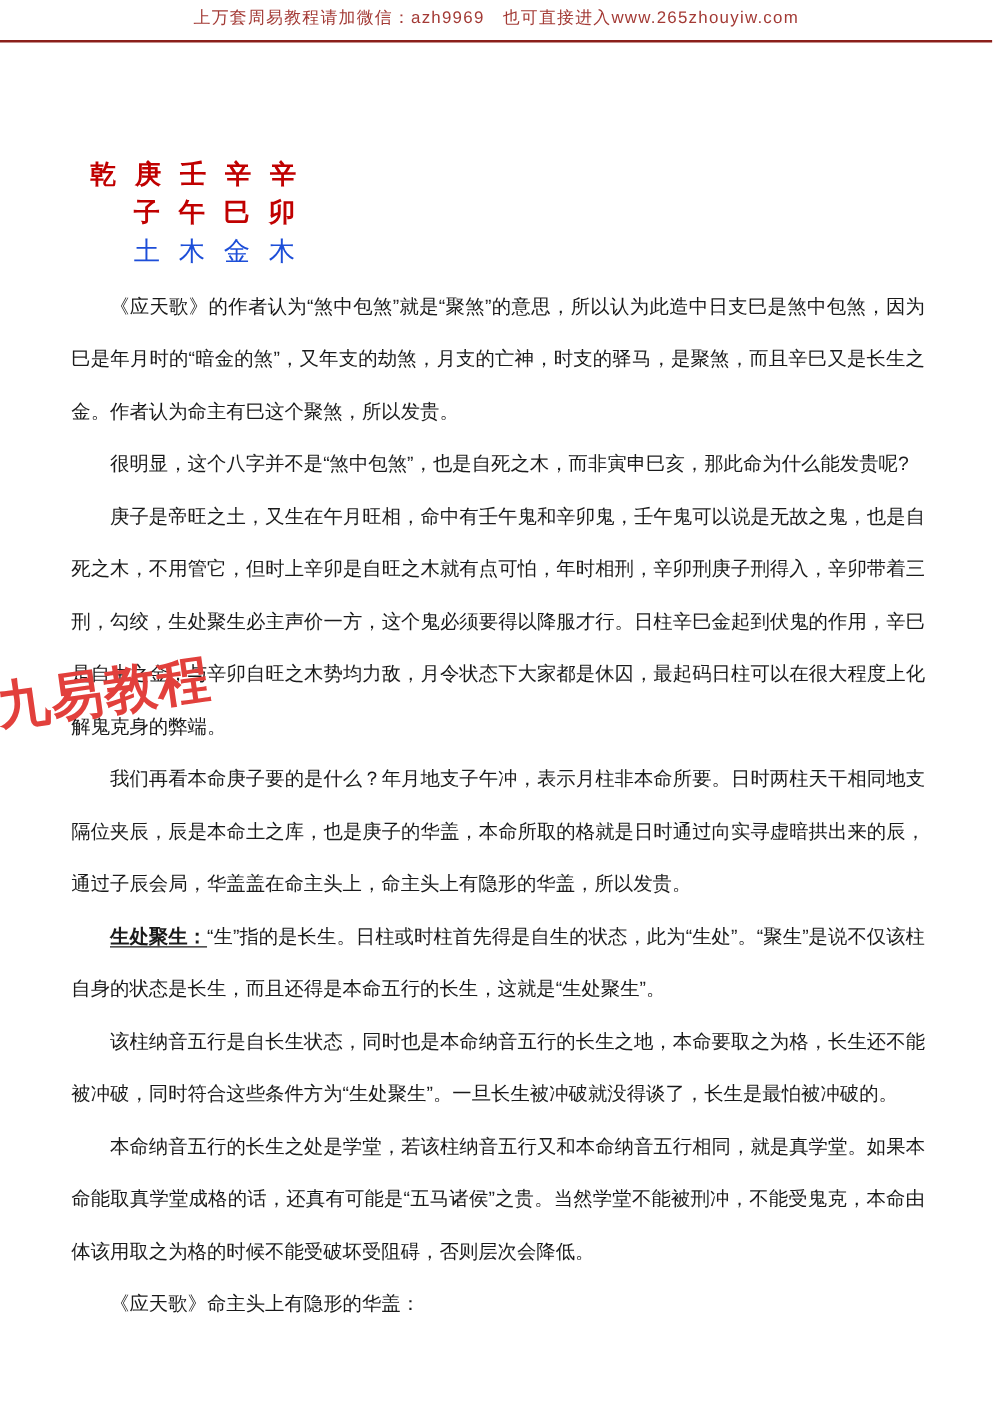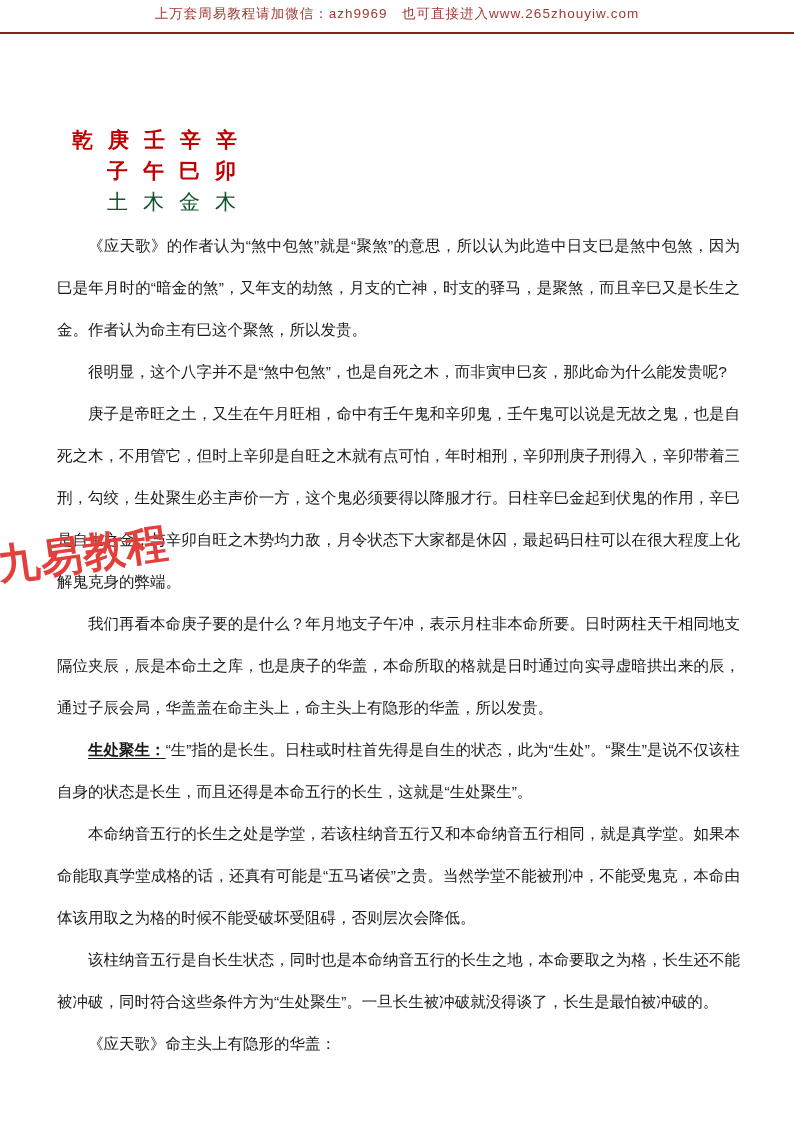--- a/index.html
+++ b/index.html
@@ -50,21 +50,21 @@
   }
   .bazi { margin-bottom: 8px; }
   .bazi-row {
     font-size: 21px;
     font-weight: bold;
     line-height: 31px;
     letter-spacing: 15px;
     white-space: nowrap;
   }
   .bazi-row.red   { color: #c00000; padding-left: 15px; }
-  .bazi-row.black { color: #14532d; font-weight: normal; }
+  .bazi-row.black { color: #1d4ed8; font-weight: normal; }
   .bazi-row.indent { padding-left: 50px; }
   .body p {
     font-size: 15.5px;
     line-height: 42px;
     text-align: justify;
     text-indent: 2em;
     margin: 0;
   }
   .term {
     font-weight: bold;
@@ -101,22 +101,22 @@
     <p>《应天歌》的作者认为“煞中包煞”就是“聚煞”的意思，所以认为此造中日支巳是煞中包煞，因为巳是年月时的“暗金的煞”，又年支的劫煞，月支的亡神，时支的驿马，是聚煞，而且辛巳又是长生之金。作者认为命主有巳这个聚煞，所以发贵。</p>
 
     <p>很明显，这个八字并不是“煞中包煞”，也是自死之木，而非寅申巳亥，那此命为什么能发贵呢?</p>
 
     <p>庚子是帝旺之土，又生在午月旺相，命中有壬午鬼和辛卯鬼，壬午鬼可以说是无故之鬼，也是自死之木，不用管它，但时上辛卯是自旺之木就有点可怕，年时相刑，辛卯刑庚子刑得入，辛卯带着三刑，勾绞，生处聚生必主声价一方，这个鬼必须要得以降服才行。日柱辛巳金起到伏鬼的作用，辛巳是自生之金，与辛卯自旺之木势均力敌，月令状态下大家都是休囚，最起码日柱可以在很大程度上化解鬼克身的弊端。</p>
 
     <p>我们再看本命庚子要的是什么？年月地支子午冲，表示月柱非本命所要。日时两柱天干相同地支隔位夹辰，辰是本命土之库，也是庚子的华盖，本命所取的格就是日时通过向实寻虚暗拱出来的辰，通过子辰会局，华盖盖在命主头上，命主头上有隐形的华盖，所以发贵。</p>
 
     <p><span class="term">生处聚生：</span><span>“生”指的是长生。日柱或时柱首先得是自生的状态，此为“生处”。“聚生”是说不仅该柱自身的状态是长生，而且还得是本命五行的长生，这就是“生处聚生”。</span></p>
 
+    <p>该柱纳音五行是自长生状态，同时也是本命纳音五行的长生之地，本命要取之为格，长生还不能被冲破，同时符合这些条件方为“生处聚生”。一旦长生被冲破就没得谈了，长生是最怕被冲破的。</p>
+
     <p>本命纳音五行的长生之处是学堂，若该柱纳音五行又和本命纳音五行相同，就是真学堂。如果本命能取真学堂成格的话，还真有可能是“五马诸侯”之贵。当然学堂不能被刑冲，不能受鬼克，本命由体该用取之为格的时候不能受破坏受阻碍，否则层次会降低。</p>
-
-    <p>该柱纳音五行是自长生状态，同时也是本命纳音五行的长生之地，本命要取之为格，长生还不能被冲破，同时符合这些条件方为“生处聚生”。一旦长生被冲破就没得谈了，长生是最怕被冲破的。</p>
 
     <p>《应天歌》命主头上有隐形的华盖：</p>
 
 
   </div>
 
 </div>
 
 </body></html>

